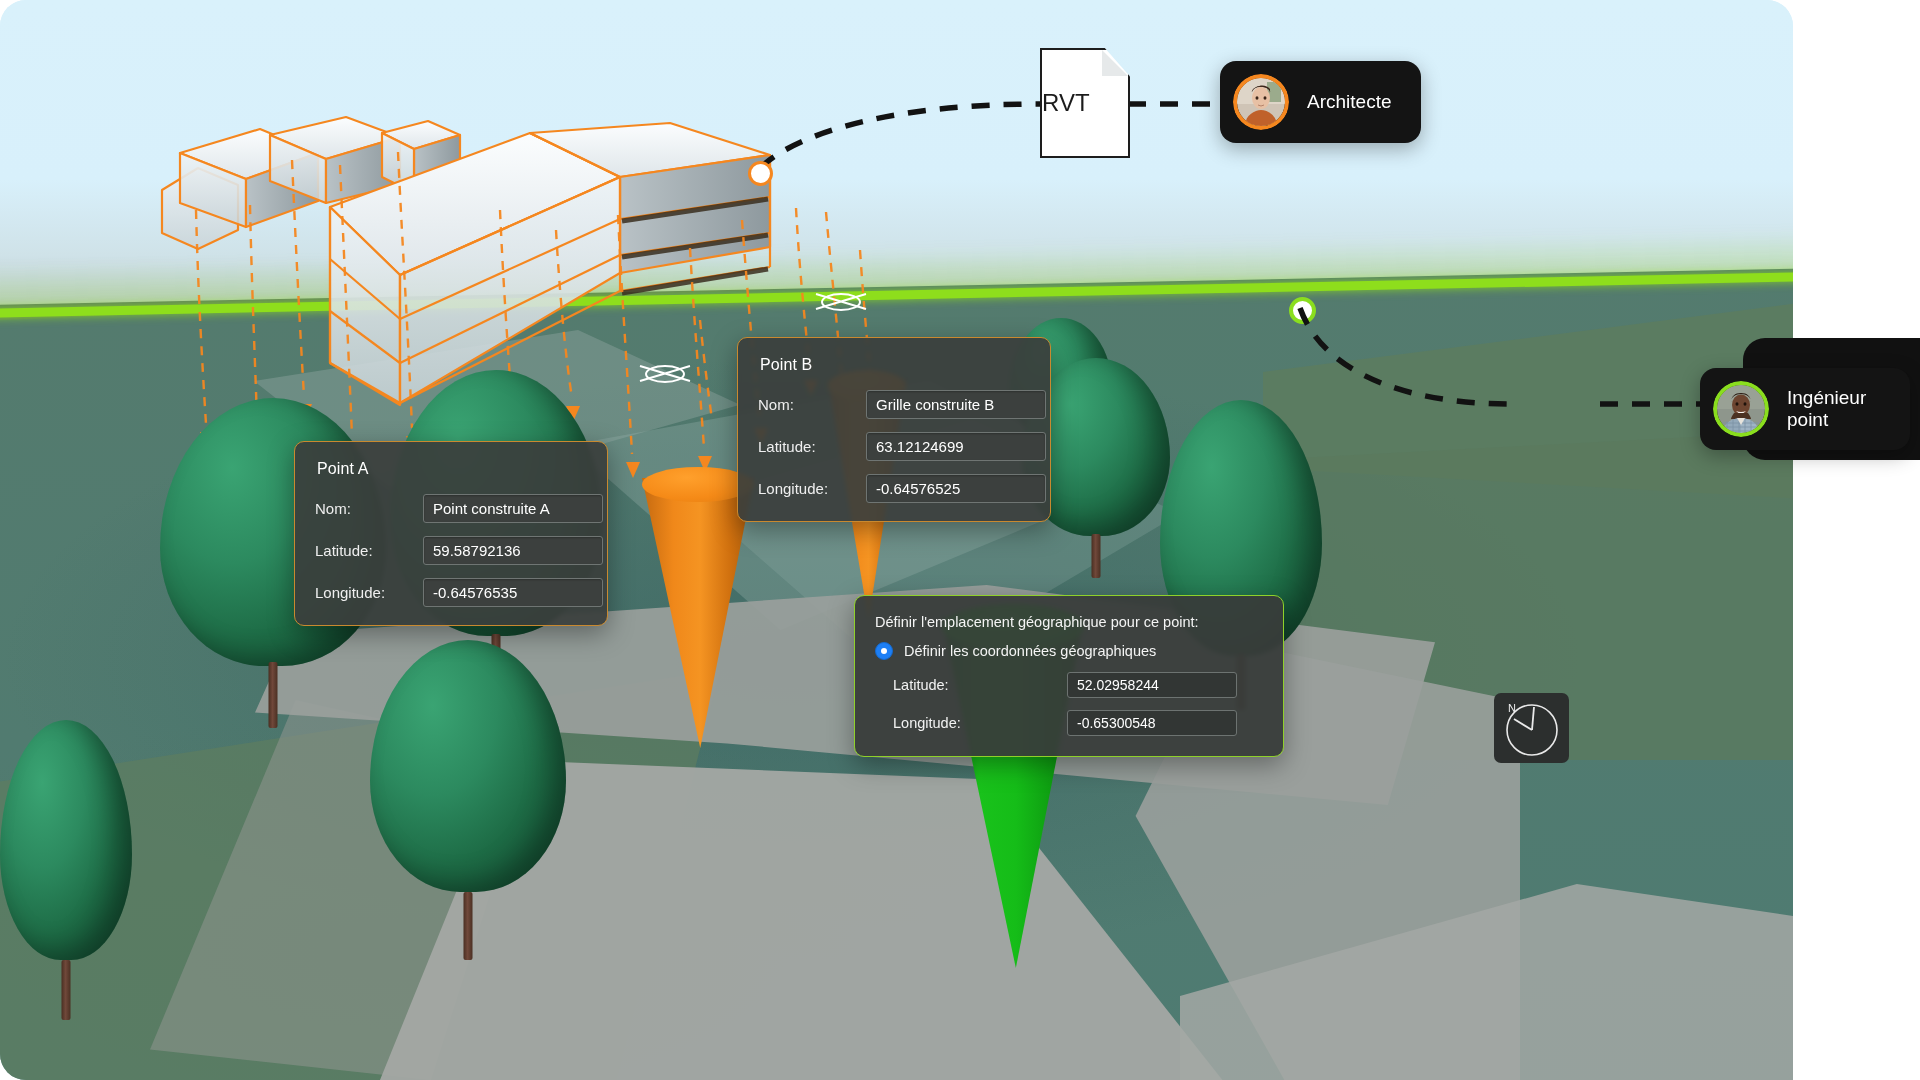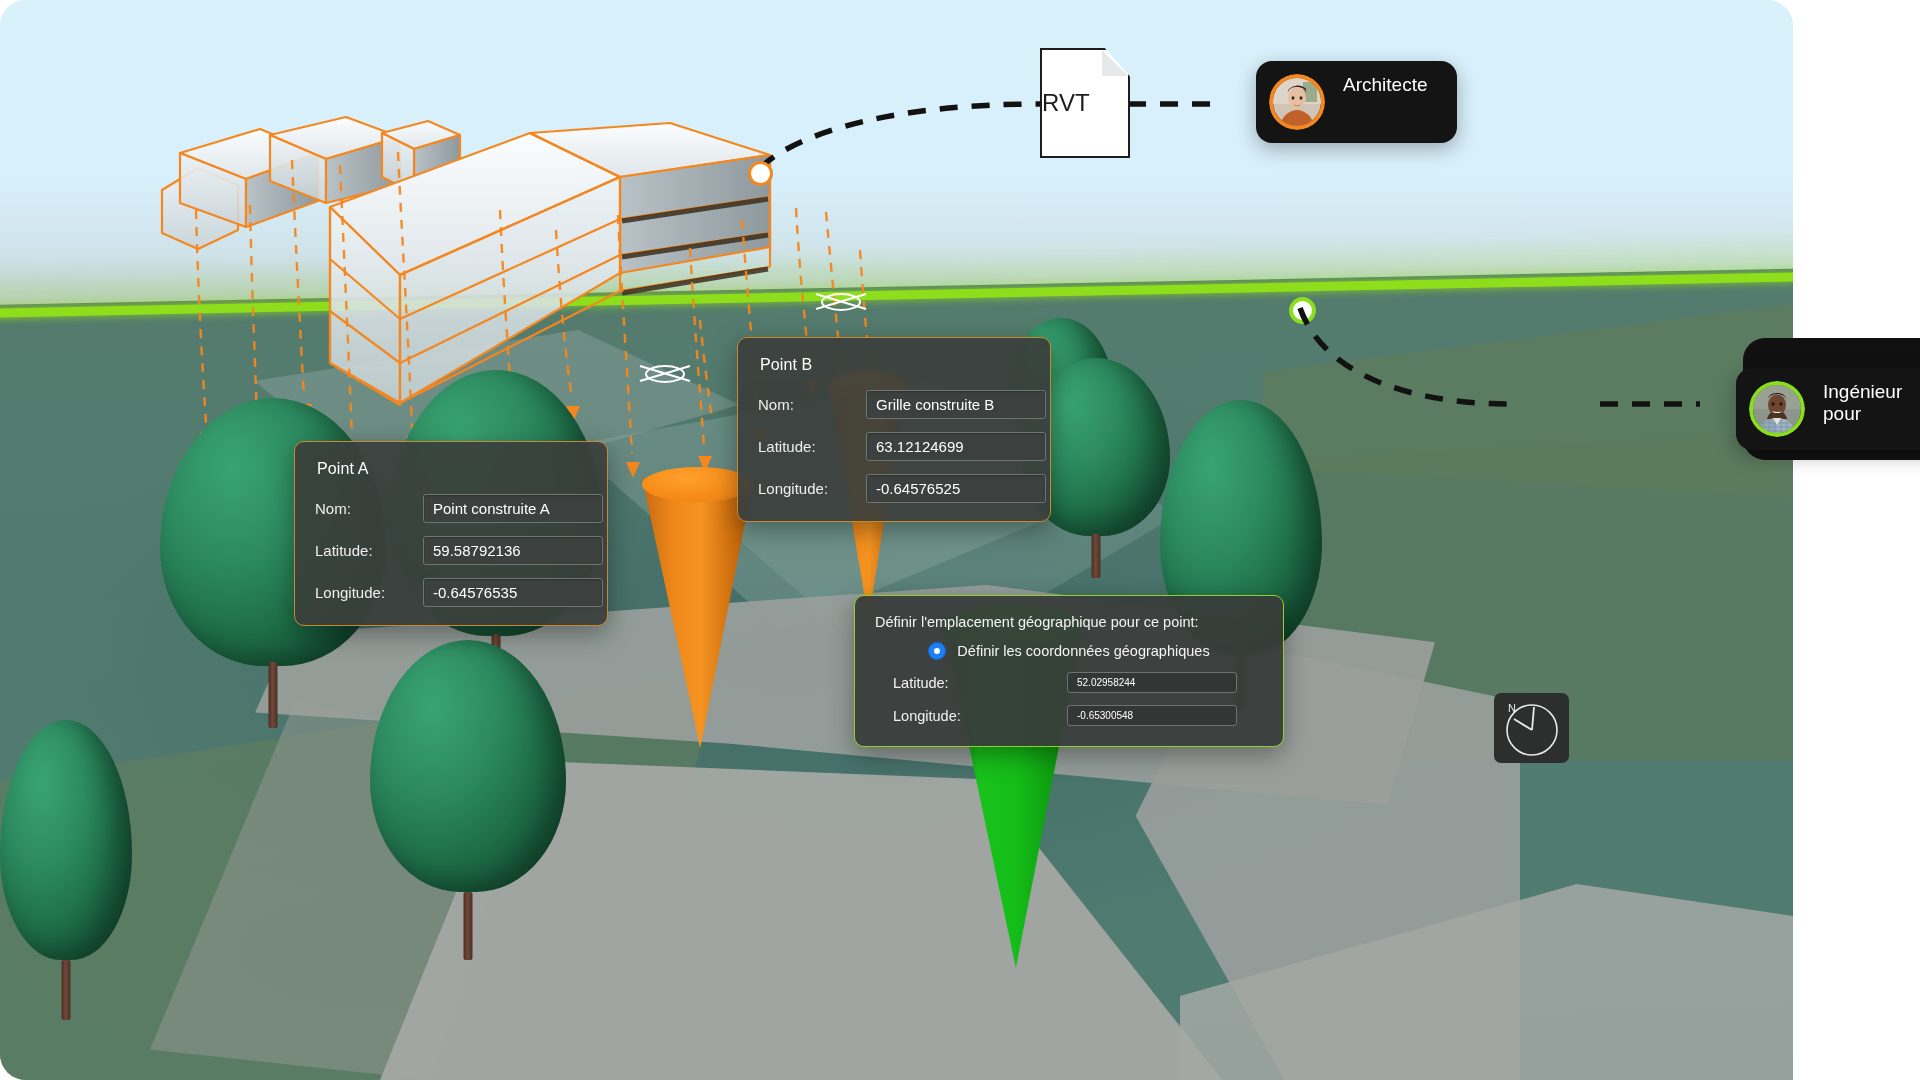--- a/index.html
+++ b/index.html
@@ -174,36 +174,36 @@
   #panel-b { left:729px; top:337px; width:272px; }
   #panel-b .fval { width:160px; }
 
   #panel-geo {
     left:854px; top:595px; width:388px;
     border:1px solid #8fd12a;
     padding:18px 20px 20px 20px;
     background: rgba(56,60,58,0.95);
   }
   #panel-geo .geo-title { font-size:14.5px; color:#f4f4f4; margin-bottom:12px; }
-  .radio-row { display:flex; align-items:center; margin-bottom:12px;justify-content:center; }
+  .radio-row { display:flex; align-items:center; margin-bottom:12px; }
   .radio {
     width:16px; height:16px; border-radius:50%;
     background:#1d7ff5; border:1px solid #1468cc;
     display:flex; align-items:center; justify-content:center;
     flex:none; margin-right:11px;
   }
   .radio i { width:6px; height:6px; border-radius:50%; background:#ffffff; display:block; }
   .radio-label { font-size:14.5px; color:#f4f4f4; }
   .geo-row { display:flex; align-items:center; margin-bottom:12px; padding-left:18px; }
   .geo-row:last-child{ margin-bottom:0; }
   .geo-label { font-size:14.5px; width:174px; flex:none; color:#f2f2f2; }
   .geo-val {
     flex:none; width:150px;
     background:#323634; border:1px solid #6d7371; border-radius:3px;
-    font-size:10px; color:#ffffff; padding:4px 9px;
+    font-size:14px; color:#ffffff; padding:4px 9px;
   }
 
   
   .doc {
     position:absolute;
     background:#ffffff;
     border:2px solid #1d1d1d;
     width:86px; height:106px;
     display:flex; align-items:center; justify-content:flex-start;
     font-size:24px; color:#1b1b1b;
@@ -217,24 +217,23 @@
   }
   .doc .lbl { position:relative; z-index:2; }
   #doc-rvt { left:1040px; top:48px; }
   #doc-dwg { left:1512px; top:349px; }
 
   
   .badge {
     position:absolute;
     background:#141414;
     border-radius:16px;
-    display:flex; 
+    display:flex; align-items:center;
     padding: 13px 30px 13px 13px;
     box-shadow: 0 6px 20px rgba(0,0,0,.30);
-    margin-left: 36px;
   }
   .badge .avatar {
     width:56px; height:56px; border-radius:50%;
     flex:none; margin-right:18px;
     overflow:hidden; position:relative;
   }
   .badge .avatar .ring {
     position:absolute; inset:0; border-radius:50%;
     border:4px solid #f5871f; box-sizing:border-box; z-index:3;
   }
@@ -523,21 +522,21 @@
           <g stroke="#7c93a5" stroke-width="0.8">
             <path d="M10,36 L10,48 M16,34 L16,48 M22,33 L22,48 M28,33 L28,48 M34,35 L34,48"></path>
             <path d="M6,38 L42,38 M6,42 L42,42 M6,46 L42,46"></path>
           </g>
           <path d="M20,33 L24,40 L28,33 Z" fill="#e8e4dc"></path>
         </svg>
       </div>
     </div>
     <div class="label">
       <div>Ingénieur</div>
-      <div>pour</div>
+      <div>point</div>
     </div>
   </div>
 
   <div class="panel orange-edge" id="panel-a">
     <div class="ptitle">Point A</div>
     <div class="frow">
       <div class="flabel">Nom:</div>
       <div class="fval">Point construite A</div>
     </div>
     <div class="frow">

